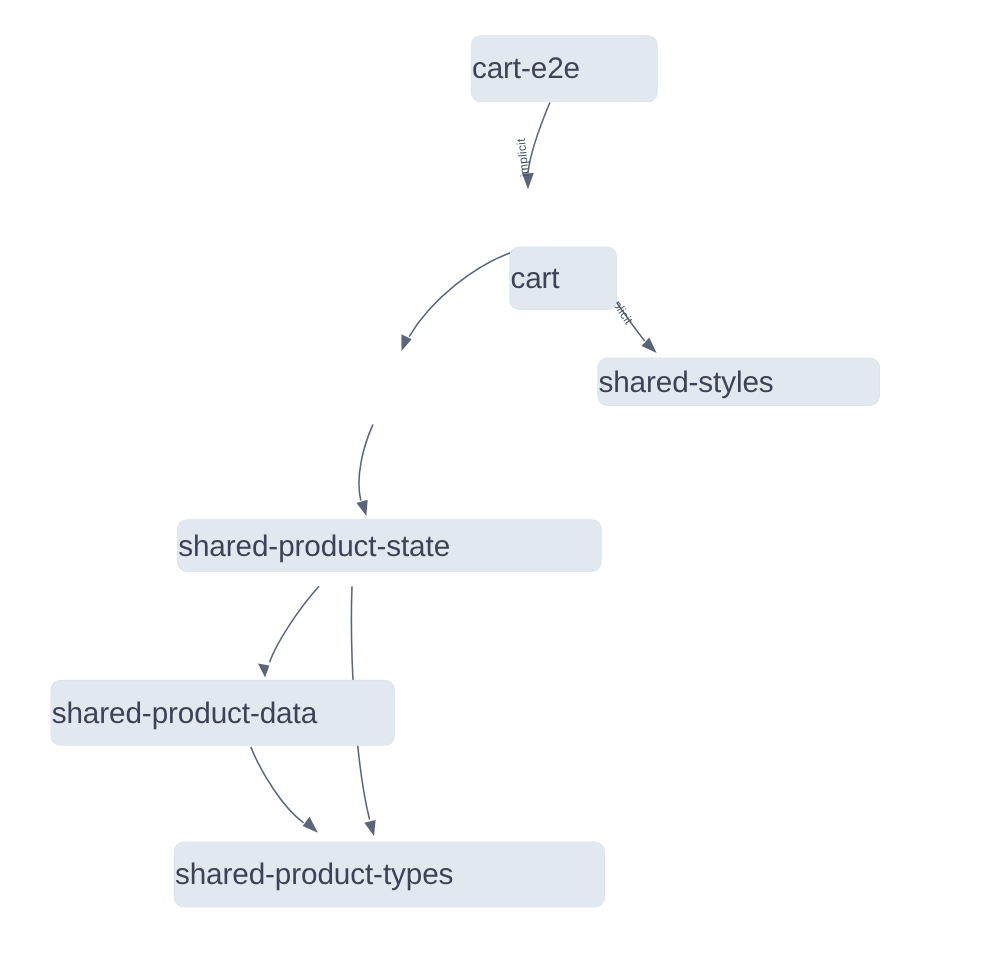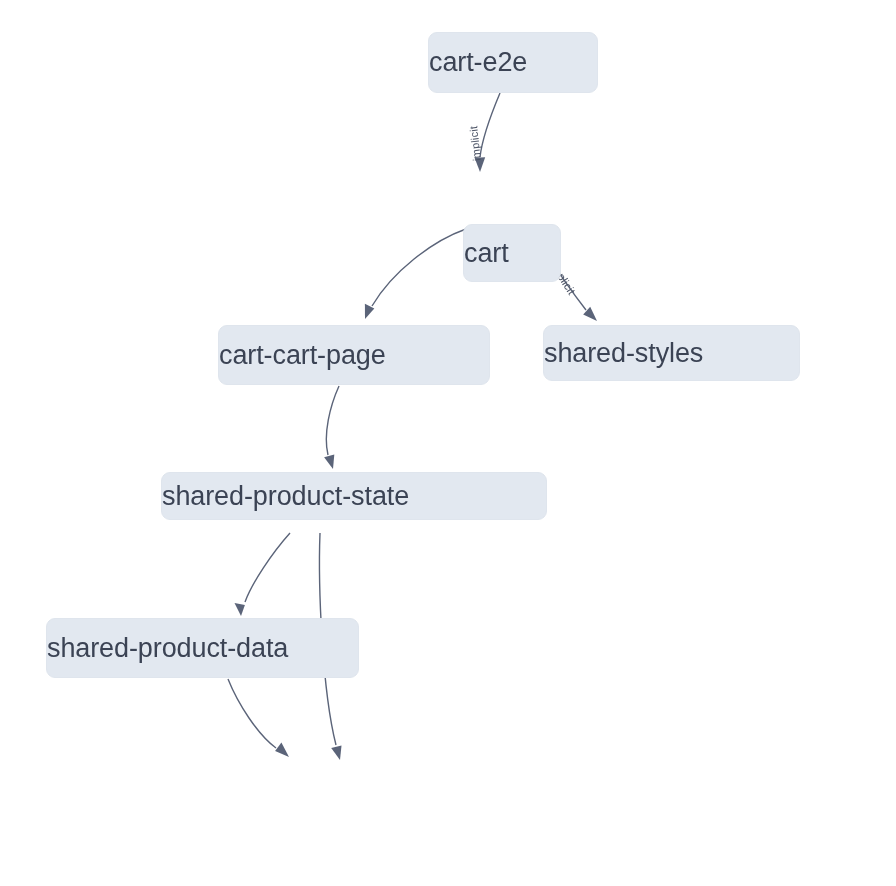--- a/index.html
+++ b/index.html
@@ -108,30 +108,30 @@
   </svg>
 
   <div class="node" style="left:428px; top:32px; width:170px; height:61px;">
     <span class="node-label">cart-e2e</span>
   </div>
 
   <div class="node" style="left:463px; top:180px; width:98px; height:58px;margin-top:44px;">
     <span class="node-label">cart</span>
   </div>
 
-  <div class="node" style="left:218px; top:325px; width:272px; height:60px;">
-    <span class="node-label">cart-cart-page</span>
-  </div>
 
-  <div class="node" style="left:543px; top:325px; width:257px; height:56px;">
+  <div class="node" style="left:543px; top:325px; width:257px; height:44px;">
     <span class="node-label">shared-styles</span>
   </div>
 
   <div class="node" style="left:161px; top:472px; width:386px; height:48px;">
     <span class="node-label">shared-product-state</span>
   </div>
 
   <div class="node" style="left:46px; top:618px; width:313px; height:60px;">
     <span class="node-label">shared-product-data</span>
   </div>
 
+  <div class="node" style="left:158px; top:765px; width:392px; height:60px;">
+    <span class="node-label">shared-product-types</span>
+  </div>
 
 </div>
 
 </body></html>

